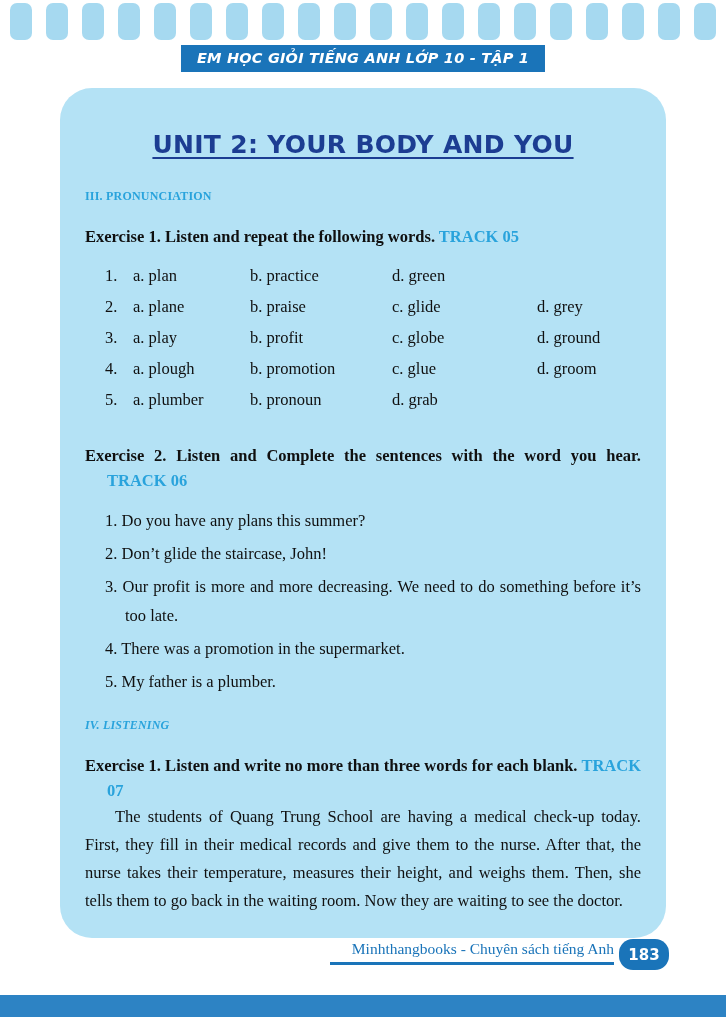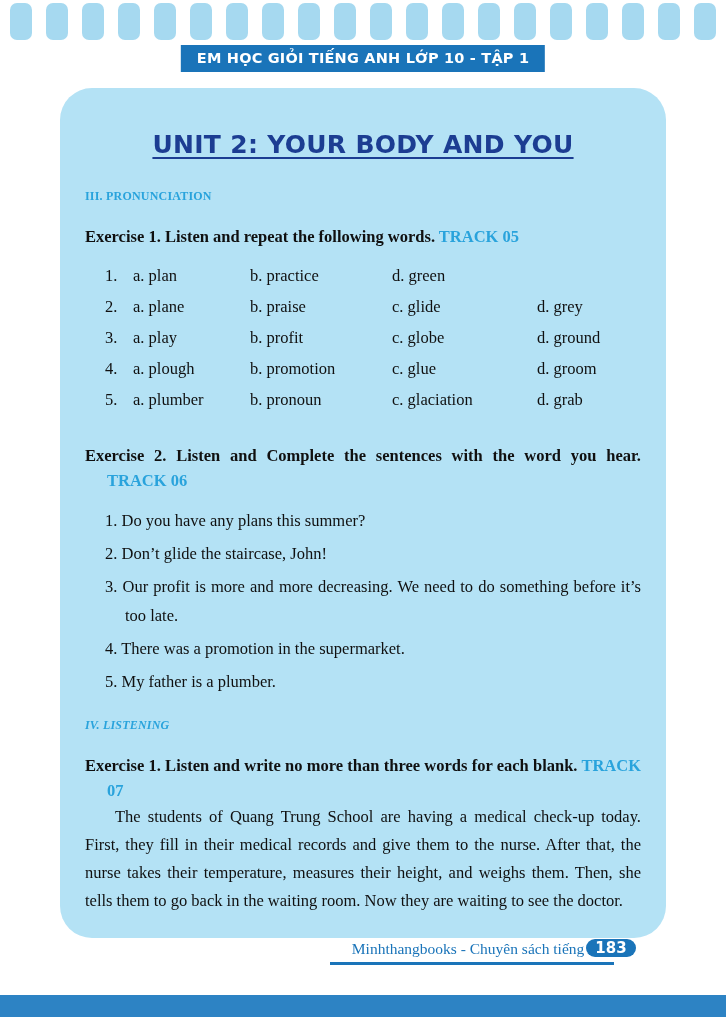--- a/index.html
+++ b/index.html
@@ -18,21 +18,21 @@
     display:flex; gap:14px; padding:0 10px;
   }
   .top-tabs .tab { flex:1; background:var(--tab-blue,#a6d9f0); border-radius:7px; }
 
   
   .banner {
     position:absolute; top:45px; left:50%; transform:translateX(-50%);
     background:var(--banner-bg,#1a74b9); color:#ffffff;
     font-family:"DejaVu Sans","Liberation Sans",sans-serif;
     font-weight:bold; font-size:14.5px; line-height:27px;
-    padding:0 16px; white-space:nowrap; letter-spacing:0.2px;
+    padding:0 16px; white-space:nowrap; letter-spacing:0.2px;font-style:italic;
   }
 
   
   .card {
     position:absolute; top:88px; left:60px; width:606px; height:850px;
     background:var(--card-bg,#b4e2f5);
     border-radius:32px;
     padding:30px 25px 0 25px;
     overflow:hidden;
   }
@@ -81,21 +81,21 @@
   }
 
   
   .footer-pub {
     position:absolute; top:940px; left:330px; width:284px;
     text-align:right; color:var(--footer-blue,#1a74b9);
     font-size:15.5px; padding-bottom:4px;
     border-bottom:3px solid var(--footer-blue,#1a74b9);
   }
   .page-badge {
-    position:absolute; top:939px; left:586px; width:50px; height:18px;
+    position:absolute; top:939px; left:619px; width:50px; height:31px;
     background:var(--footer-blue,#1a74b9); border-radius:14px;
     color:#ffffff; font-family:"DejaVu Sans","Liberation Sans",sans-serif;
     font-weight:bold; font-size:15px;
     display:flex; align-items:center; justify-content:center;
   }
   .bottom-bar {
     position:absolute; bottom:0; left:0; width:100%; height:22px;
     background:var(--bottom-bar,#2d83c4);
   }
 </style>
@@ -164,21 +164,20 @@
         <span>4.</span>
         <span>a. plough</span>
         <span>b. promotion</span>
         <span>c. glue</span>
         <span>d. groom</span>
       </div>
       <div class="word-row">
         <span>5.</span>
         <span>a. plumber</span>
         <span>b. pronoun</span>
-        <span>c. glaciation</span>
         <span>d. grab</span>
       </div>
     </div>
 
     <div class="ex-heading gap">
       <span>Exercise 2. Listen and Complete the sentences with the word you hear.</span>
       <span class="track">TRACK 06</span>
     </div>
 
     <div class="sent-list">

